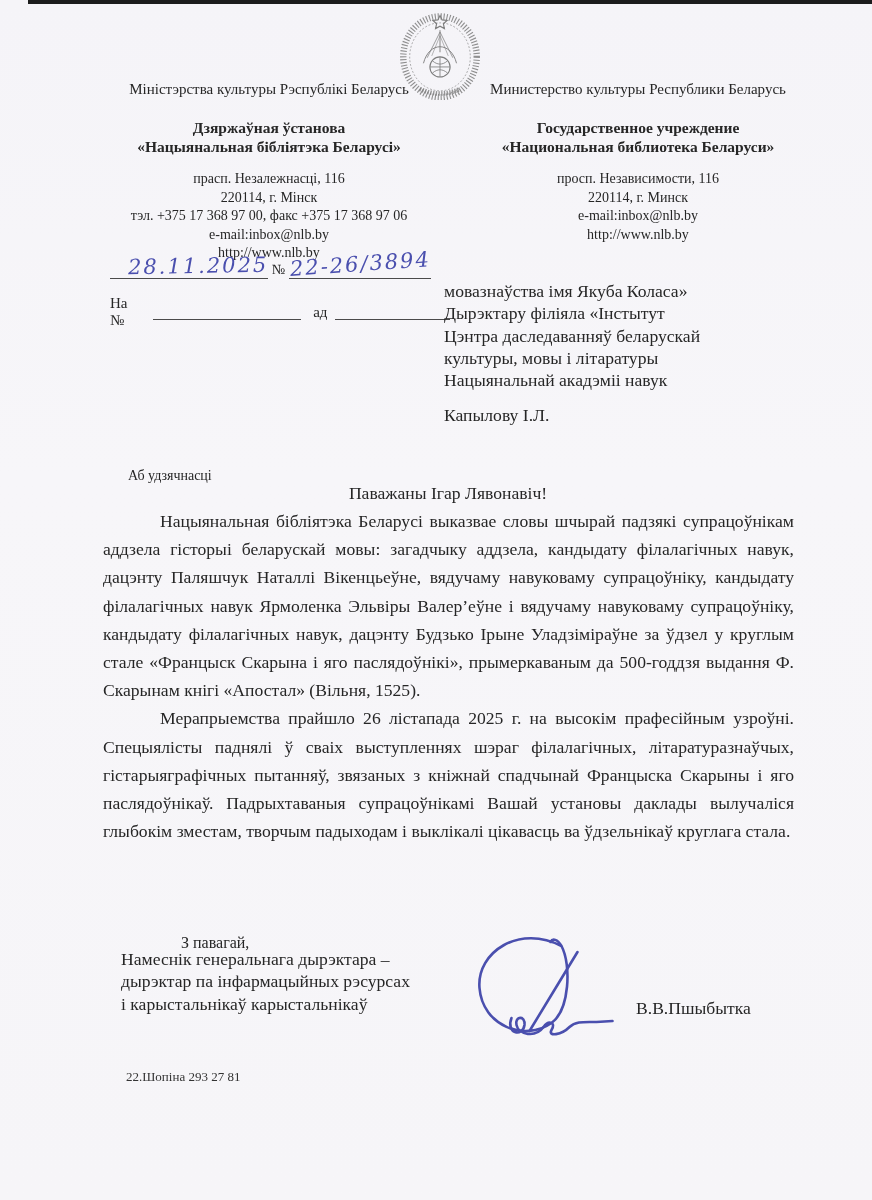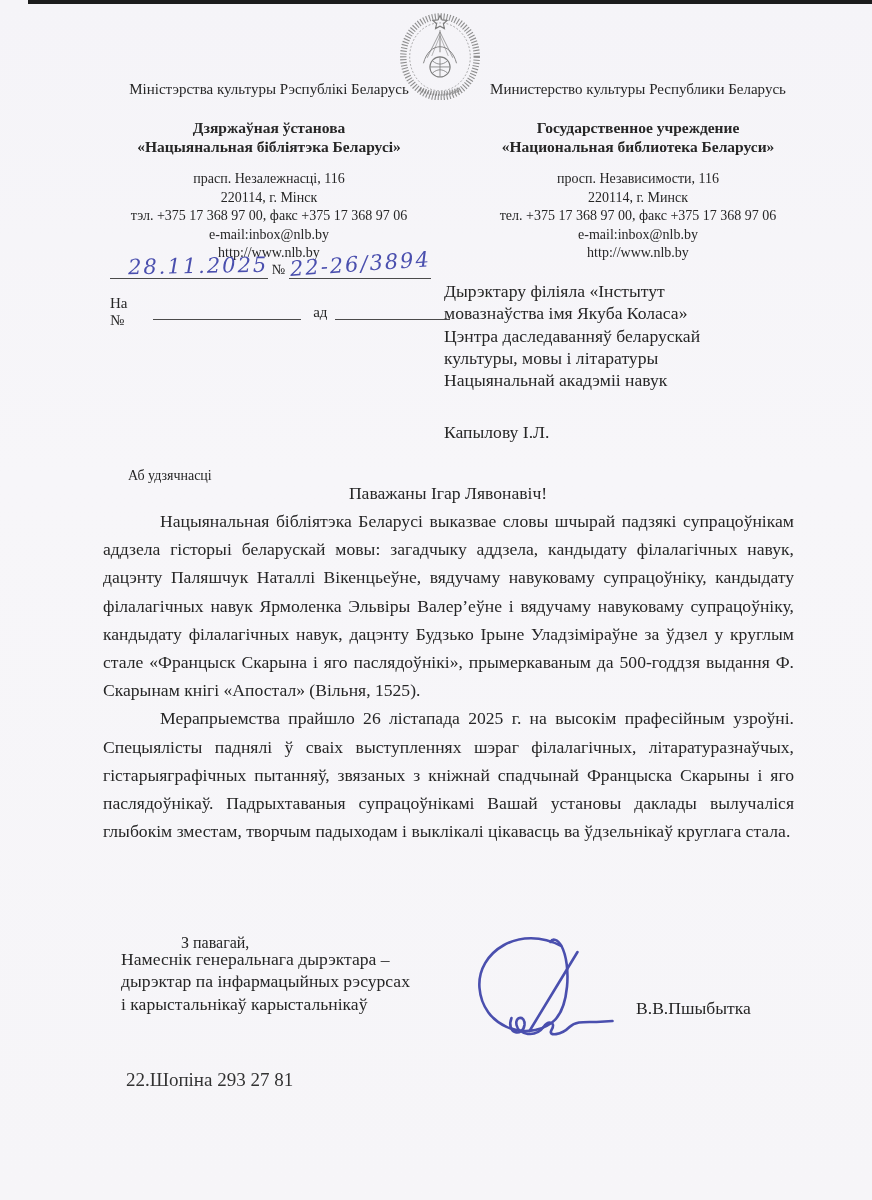--- a/index.html
+++ b/index.html
@@ -35,33 +35,33 @@
   .hand-date{display:inline-block;transform:rotate(-1deg);}
   .hand-num{display:inline-block;transform:rotate(-4deg) translateY(-2px);}
   .no-sym{margin-left:4px;font-size:14px;padding-bottom:1px;}
   .reply-row{margin-top:16px;display:flex;align-items:center;font-size:15px;}
   .reply-row .uline{height:15px;}
   .w150{width:150px;margin-left:8px;}
   .w118{width:116px;margin-left:8px;}
   .ad-lbl{margin-left:12px;}
 
   .recipient{position:absolute;left:444px;top:280px;width:356px;font-size:17.6px;line-height:22.3px;}
-  .recipient-name{margin-top:30px;}
+  .recipient-name{margin-top:13px;}
 
   .subject{position:absolute;left:128px;top:468px;font-size:14px;}
   .salutation{position:absolute;left:103px;top:483px;width:690px;text-align:center;font-size:17.6px;}
 
   .body-text{position:absolute;left:103px;top:507px;width:691px;}
   .body-text p{margin:0;font-size:17.6px;line-height:28.2px;text-align:justify;text-indent:57px;}
 
   .valediction{position:absolute;left:181px;top:914px;font-size:16px;margin-top:20px;}
   .signer-title{position:absolute;left:121px;top:948px;font-size:17.6px;line-height:22.4px;}
   .signature{position:absolute;left:452px;top:932px;width:185px;height:112px;}
   .signer-name{position:absolute;left:636px;top:998px;font-size:17.6px;}
-  .footer-note{position:absolute;left:126px;top:1069px;font-size:19px;color:#333;}
+  .footer-note{position:absolute;left:126px;top:1069px;font-size:13px;color:#333;}
 </style>
 </head>
 <body>
 
 <div class="page">
 
   <div class="scan-strip"></div>
 
   <div class="emblem">
     <svg width="92" height="90" viewBox="0 0 100 98">
@@ -95,43 +95,42 @@
     </div>
   </div>
 
   <div class="hcol right">
     <div class="ministry">Министерство культуры Республики Беларусь</div>
     <div class="orgname">Государственное учреждение</div>
     <div class="orgname">«Национальная библиотека Беларуси»</div>
     <div class="addr">
       <div>просп. Независимости, 116</div>
       <div>220114, г. Минск</div>
-      <div>тел. +375 17 368 97 00, факс +375 17 368 97 06</div>
       <div>e-mail:inbox@nlb.by</div>
       <div>http://www.nlb.by</div>
     </div>
   </div>
 
   <div class="ref">
     <div class="date-row">
       <span class="uline date-u"><span class="hand hand-date">28.11.2025</span></span>
       <span class="no-sym">№</span>
       <span class="uline num-u"><span class="hand hand-num">22-26/3894</span></span>
     </div>
     <div class="reply-row">
       <span>На №</span>
       <span class="uline w150"></span>
       <span class="ad-lbl">ад</span>
       <span class="uline w118"></span>
     </div>
   </div>
 
   <div class="recipient">
+    <div>мовазнаўства імя Якуба Коласа»</div>
     <div>Дырэктару філіяла «Інстытут</div>
-    <div>мовазнаўства імя Якуба Коласа»</div>
     <div>Цэнтра даследаванняў беларускай</div>
     <div>культуры, мовы і літаратуры</div>
     <div>Нацыянальнай акадэміі навук</div>
     <div class="recipient-name">Капылову І.Л.</div>
   </div>
 
   <div class="subject">Аб удзячнасці</div>
 
   <div class="salutation">Паважаны Ігар Лявонавіч!</div>
 

